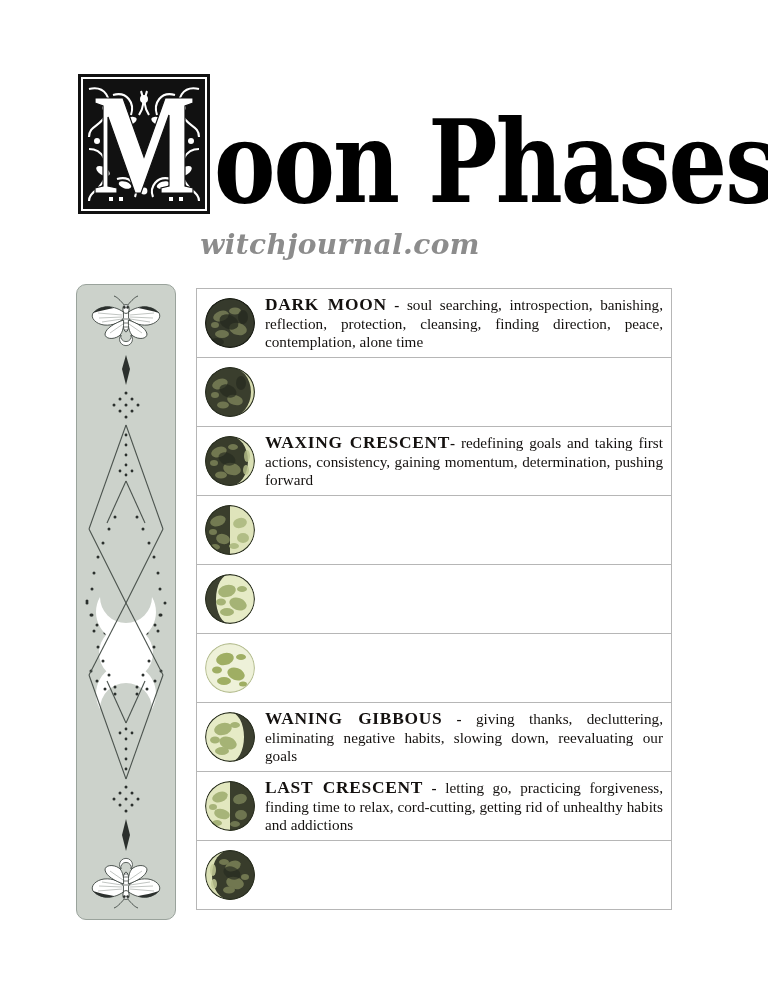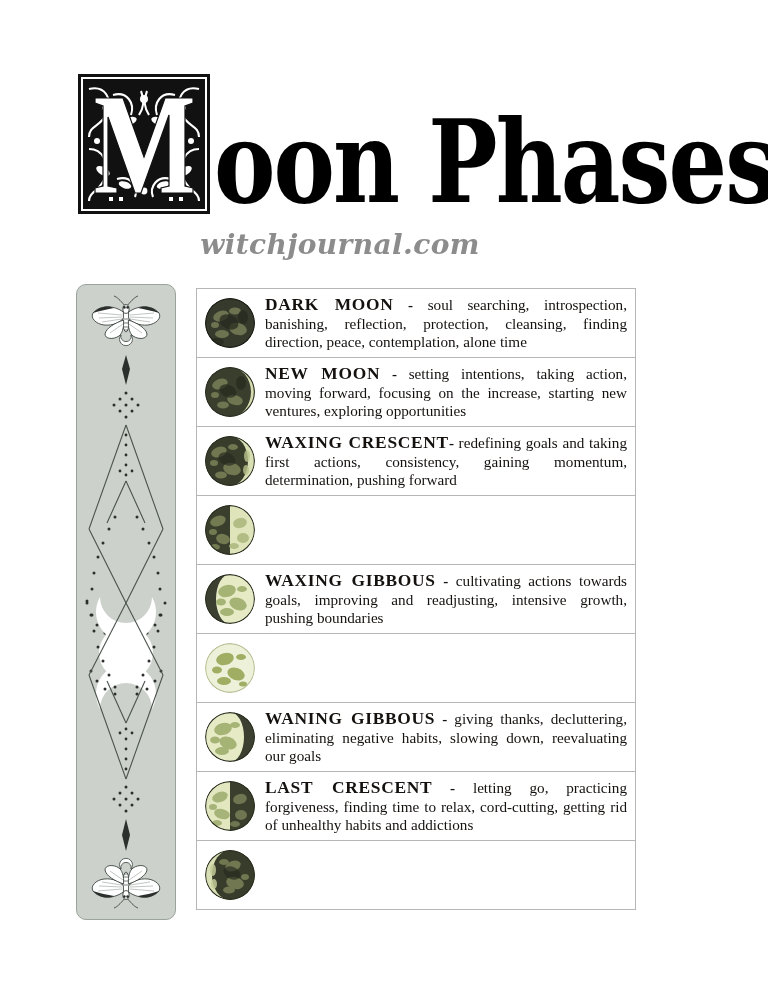--- a/index.html
+++ b/index.html
@@ -101,21 +101,21 @@
     display: block;
     width: 100%;
     height: 100%;
   }
 
   
   .phase-table {
     position: absolute;
     left: 196px;
     top: 288px;
-    width: 440px;
+    width: 476px;
     border: 1px solid #b6b6b6;
     border-bottom: none;
     box-sizing: border-box;
     background: #ffffff;
   }
   .phase-row {
     display: flex;
     align-items: center;
     border-bottom: 1px solid #b6b6b6;
     min-height: 69px;
@@ -467,23 +467,20 @@
           <ellipse cx="10" cy="28" rx="4" ry="3"></ellipse>
             </g>
           <g fill="#262a1f" opacity="0.7">
               <ellipse cx="23" cy="24" rx="9" ry="6" transform="rotate(25 23 24)"></ellipse>
           <ellipse cx="36" cy="16" rx="5" ry="7"></ellipse>
             </g>
           <circle cx="25" cy="25" r="24.4" fill="none" stroke="#2b3024" stroke-width="1.2"></circle>
         </svg>
       </span>
     </div>
-    <div class="text-cell">
-      <div class="phase-line"><span class="phase-name">NEW MOON</span><span class="phase-dash"> - </span><span>setting intentions, taking action, moving forward, focusing on the increase, starting new ventures, exploring opportunities</span></div>
-    </div>
   </div>
 
   <div class="phase-row">
     <div class="moon-cell">
       <span class="moon">
         <svg viewBox="0 0 50 50">
             <circle cx="25" cy="25" r="25" fill="#d9dfb4"></circle>
           <path d="M25 0 a25 25 0 0 0 0 50 a18 25 0 0 0 0 -50 Z" fill="#383c2b"></path>
           <g fill="#717750">
               <ellipse cx="14" cy="16" rx="8" ry="5" transform="rotate(-20 14 16)"></ellipse>
@@ -541,23 +538,20 @@
               <ellipse cx="22" cy="17" rx="9" ry="6" transform="rotate(-15 22 17)"></ellipse>
           <ellipse cx="33" cy="30" rx="9" ry="6" transform="rotate(20 33 30)"></ellipse>
               <ellipse cx="22" cy="38" rx="7" ry="4"></ellipse>
           <ellipse cx="37" cy="15" rx="5" ry="3"></ellipse>
               <ellipse cx="16" cy="28" rx="5" ry="3.5"></ellipse>
             </g>
           <circle cx="25" cy="25" r="24.4" fill="none" stroke="#2b3024" stroke-width="1.1"></circle>
         </svg>
       </span>
     </div>
-    <div class="text-cell">
-      <div class="phase-line"><span class="phase-name">WAXING GIBBOUS</span><span class="phase-dash"> - </span><span>cultivating actions towards goals, improving and readjusting, intensive growth, pushing boundaries</span></div>
-    </div>
   </div>
 
   <div class="phase-row">
     <div class="moon-cell">
       <span class="moon">
         <svg viewBox="0 0 50 50">
             <circle cx="25" cy="25" r="25" fill="#eef1d9"></circle>
           <g fill="#9fae63">
               <ellipse cx="20" cy="16" rx="9" ry="6" transform="rotate(-15 20 16)"></ellipse>
           <ellipse cx="31" cy="31" rx="9" ry="6" transform="rotate(20 31 31)"></ellipse>

